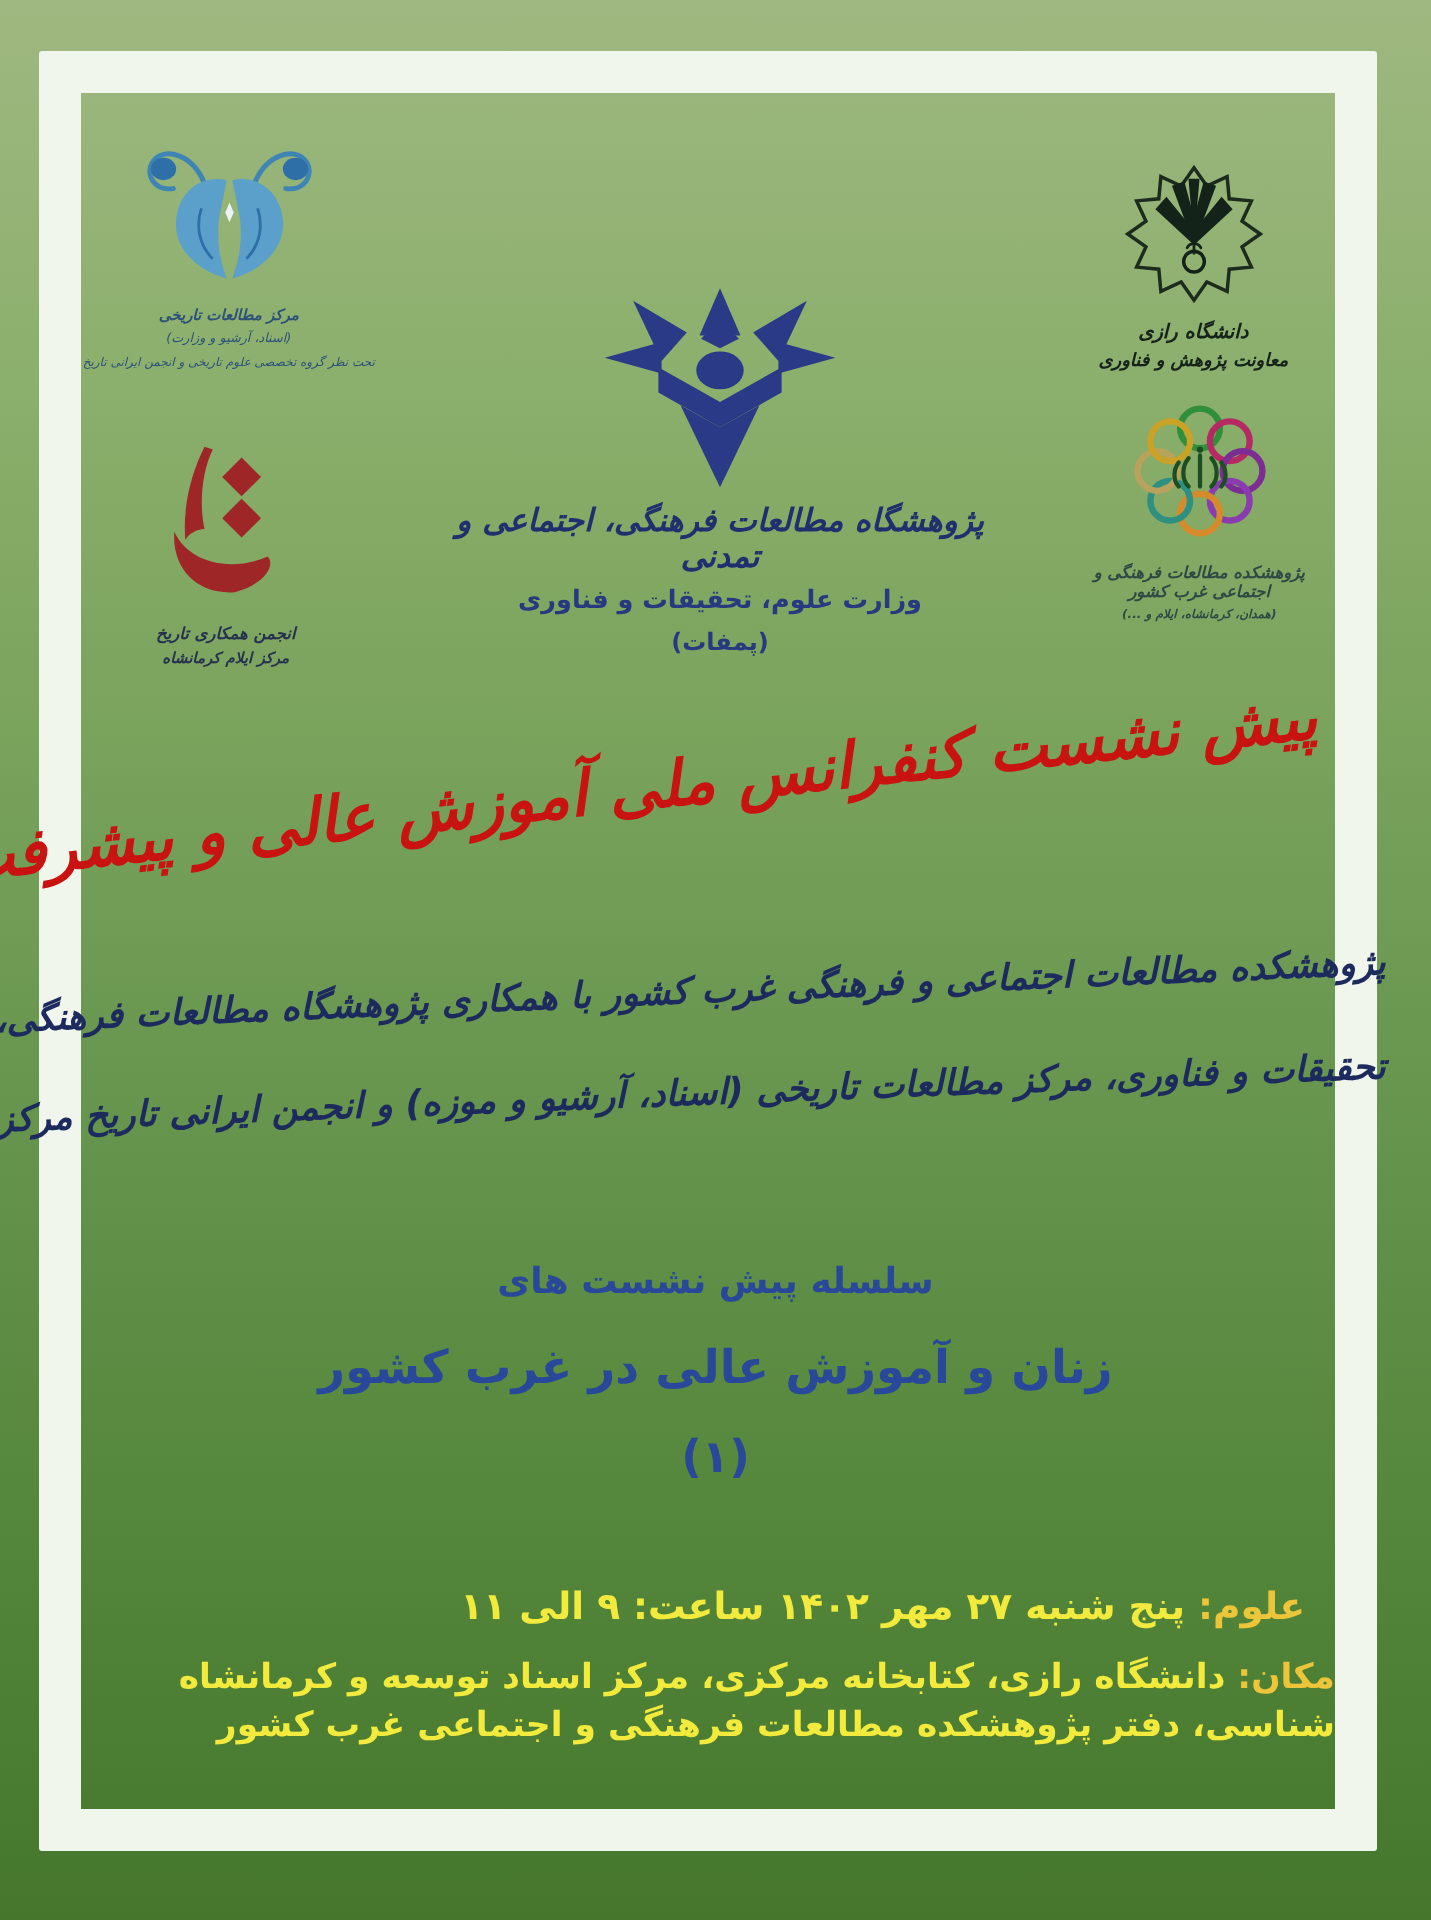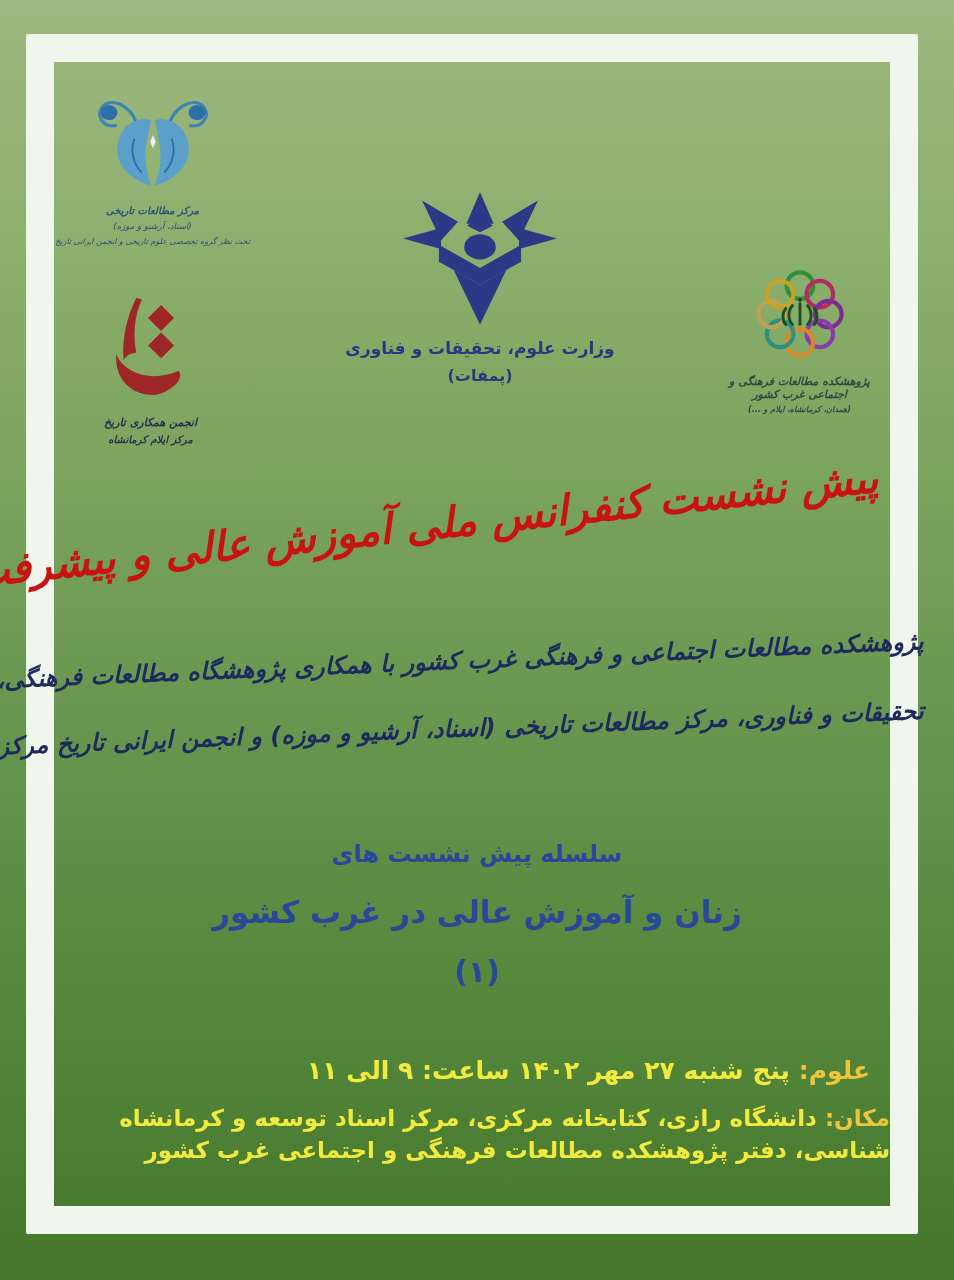--- a/index.html
+++ b/index.html
@@ -84,39 +84,56 @@
       </g>
       <ellipse cx="33" cy="22" rx="9" ry="8" fill="#2f6fa8"></ellipse>
       <ellipse cx="127" cy="22" rx="9" ry="8" fill="#2f6fa8"></ellipse>
       <path d="M78,30 C60,26 44,38 42,58 C40,78 56,94 78,100 C72,84 70,66 74,50 Z" fill="#5aa0cb"></path>
       <path d="M82,30 C100,26 116,38 118,58 C120,78 104,94 82,100 C88,84 90,66 86,50 Z" fill="#5aa0cb"></path>
       <path d="M60,50 C56,62 58,76 68,86" stroke="#2f6fa8" fill="none" stroke-width="2"></path>
       <path d="M100,50 C104,62 102,76 92,86" stroke="#2f6fa8" fill="none" stroke-width="2"></path>
       <path d="M80,46 l3,7 -3,7 -3,-7 Z" fill="#eaf3f9"></path>
     </svg>
     <div class="cap cap1">مرکز مطالعات تاریخی</div>
-    <div class="cap cap2">(اسناد، آرشیو و موزه)</div>
+    <div class="cap cap2">(اسناد، آرشیو و وزارت)</div>
     <div class="cap cap3">تحت نظر گروه تخصصی علوم تاریخی و انجمن ایرانی تاریخ</div>
   </div>
 
+  <div class="logo-block razi">
+    <svg viewBox="0 0 100 100" width="92" height="92">
+      <polygon points="98,50 84.8,59.3 91.6,74 75.5,75.5 74,91.6 59.3,84.8 50,98 40.7,84.8 26,91.6 24.5,75.5 8.4,74 15.2,59.3 2,50 15.2,40.7 8.4,26 24.5,24.5 26,8.4 40.7,15.2 50,2 59.3,15.2 74,8.4 75.5,24.5 91.6,26 84.8,40.7" fill="none" stroke="#1b2b1d" stroke-width="2.5"></polygon>
+      <g fill="#14231a">
+        <polygon points="50,58 22,32 30,23 52,50"></polygon>
+        <polygon points="50,58 34,15 43,12 53,49"></polygon>
+        <polygon points="50,56 46,10 54,10"></polygon>
+        <polygon points="50,58 66,15 57,12 47,49"></polygon>
+        <polygon points="50,58 78,32 70,23 48,50"></polygon>
+      </g>
+      <circle cx="50" cy="70" r="7.5" fill="none" stroke="#14231a" stroke-width="2.5"></circle>
+      <path d="M50,64 L50,56 M45,60 C47,56 53,56 55,60" stroke="#14231a" stroke-width="2" fill="none" stroke-linecap="round"></path>
+    </svg>
+    <div class="cap cap1">دانشگاه رازی</div>
+    <div class="cap cap2">معاونت پژوهش و فناوری</div>
+  </div>
 
   <div class="logo-block institute">
     <svg viewBox="0 0 150 130" width="158" height="137">
       <g fill="#2b3a86">
         <polygon points="75,2 88,32 62,32"></polygon>
         <polygon points="20,10 54,30 38,48"></polygon>
         <polygon points="130,10 96,30 112,48"></polygon>
         <polygon points="2,46 38,36 38,56"></polygon>
         <polygon points="148,46 112,36 112,56"></polygon>
         <polygon points="63,34 75,22 87,34 75,40"></polygon>
         <ellipse cx="75" cy="54" rx="15" ry="12"></ellipse>
         <path d="M36,52 L75,74 L114,52 L114,68 L75,90 L36,68 Z"></path>
         <path d="M75,128 L50,76 L75,90 L100,76 Z"></path>
       </g>
     </svg>
+    <div class="cap cap1">پژوهشگاه مطالعات فرهنگی، اجتماعی و تمدنی</div>
     <div class="cap cap2">وزارت علوم، تحقیقات و فناوری</div>
     <div class="cap cap3">(پمفات)</div>
   </div>
 
   <div class="logo-block assoc">
     <svg viewBox="0 0 100 118" width="92" height="108">
       <g fill="#9e2626">
         <rect x="51" y="14" width="20" height="20" transform="rotate(45 61 24)"></rect>
         <rect x="51" y="44" width="20" height="20" transform="rotate(45 61 54)"></rect>
         <path d="M34,2 C24,22 18,46 20,70 C22,66 28,62 34,62 C30,44 32,20 40,4 Z"></path>

